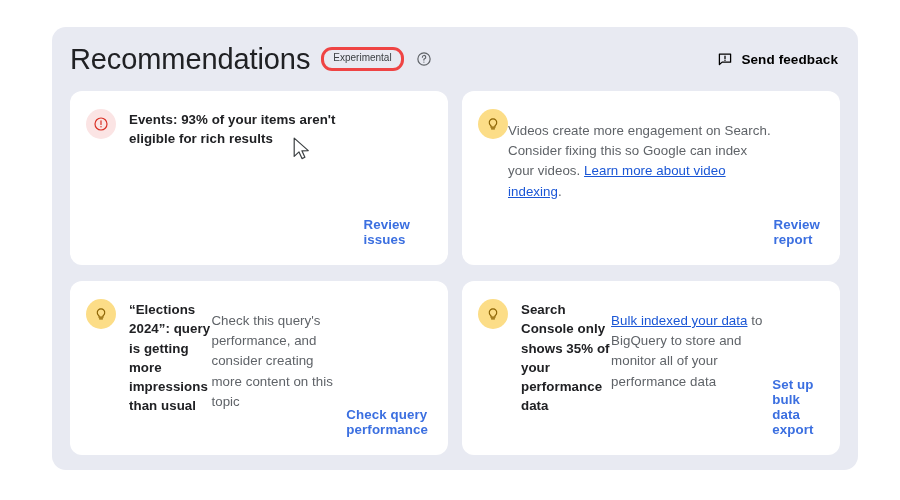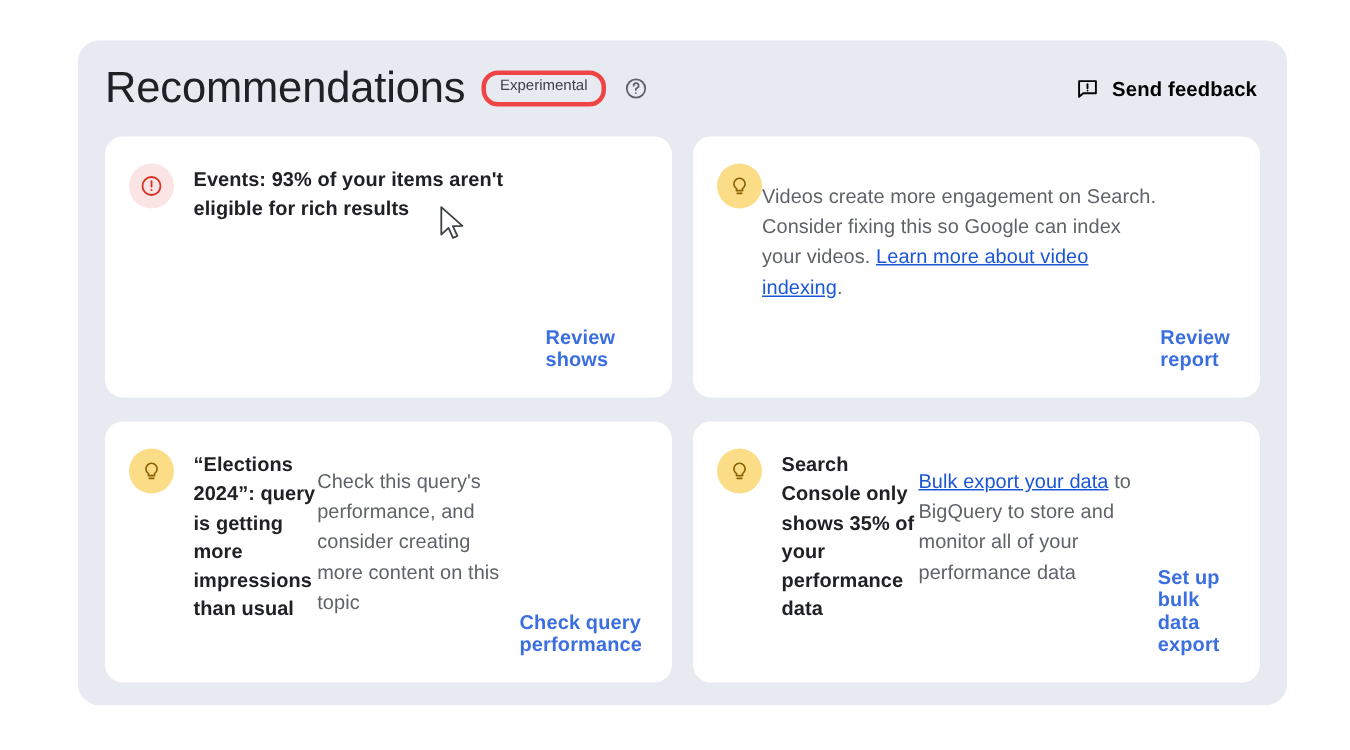--- a/index.html
+++ b/index.html
@@ -213,21 +213,21 @@
       <div class="card-head">
         <span class="badge error">
           <svg width="16" height="16" viewBox="0 0 24 24" fill="none" stroke="#d93025" stroke-width="1.8">
             <circle cx="12" cy="12" r="9"></circle>
             <path d="M12 7.2v5.4" stroke-linecap="round"></path>
             <circle cx="12" cy="16.1" r="1" fill="#d93025" stroke="none"></circle>
           </svg>
         </span>
         <span class="card-title">Events: 93% of your items aren't eligible for rich results</span>
       </div>
-      <div class="card-action">Review shows</div>
+      <div class="card-action">Review issues</div>
     </div>
 
     <div class="card">
       <div class="card-head">
         <span class="badge tip">
           <svg width="16" height="16" viewBox="0 0 24 24" fill="none" stroke="#8a6100" stroke-width="1.7">
             <path d="M9 14.6a5.6 5.6 0 1 1 6 0v2.1H9z" stroke-linejoin="round"></path>
             <path d="M9.7 19.3h4.6" stroke-linecap="round"></path>
           </svg>
         </span>
@@ -253,21 +253,21 @@
     <div class="card">
       <div class="card-head">
         <span class="badge tip">
           <svg width="16" height="16" viewBox="0 0 24 24" fill="none" stroke="#8a6100" stroke-width="1.7">
             <path d="M9 14.6a5.6 5.6 0 1 1 6 0v2.1H9z" stroke-linejoin="round"></path>
             <path d="M9.7 19.3h4.6" stroke-linecap="round"></path>
           </svg>
         </span>
         <span class="card-title">Search Console only shows 35% of your performance data</span>
       </div>
-      <div class="card-body"><span></span><span class="ilink">Bulk export your data</span><span> to BigQuery to store and monitor all of your performance data</span></div>
+      <div class="card-body"><span></span><span class="ilink">Bulk indexed your data</span><span> to BigQuery to store and monitor all of your performance data</span></div>
       <div class="card-action">Set up bulk data export</div>
     </div>
 
   </div>
 </div>
 
 <div class="cursor">
   <svg width="20" height="26" viewBox="0 0 20 26">
     <path d="M1.2 1.1 L1.2 19.4 L6.0 14.9 L9.0 21.6 L11.9 20.3 L8.9 13.8 L15.3 13.6 Z" fill="#ffffff" stroke="#3c4043" stroke-width="1.2" stroke-linejoin="round"></path>
   </svg>

